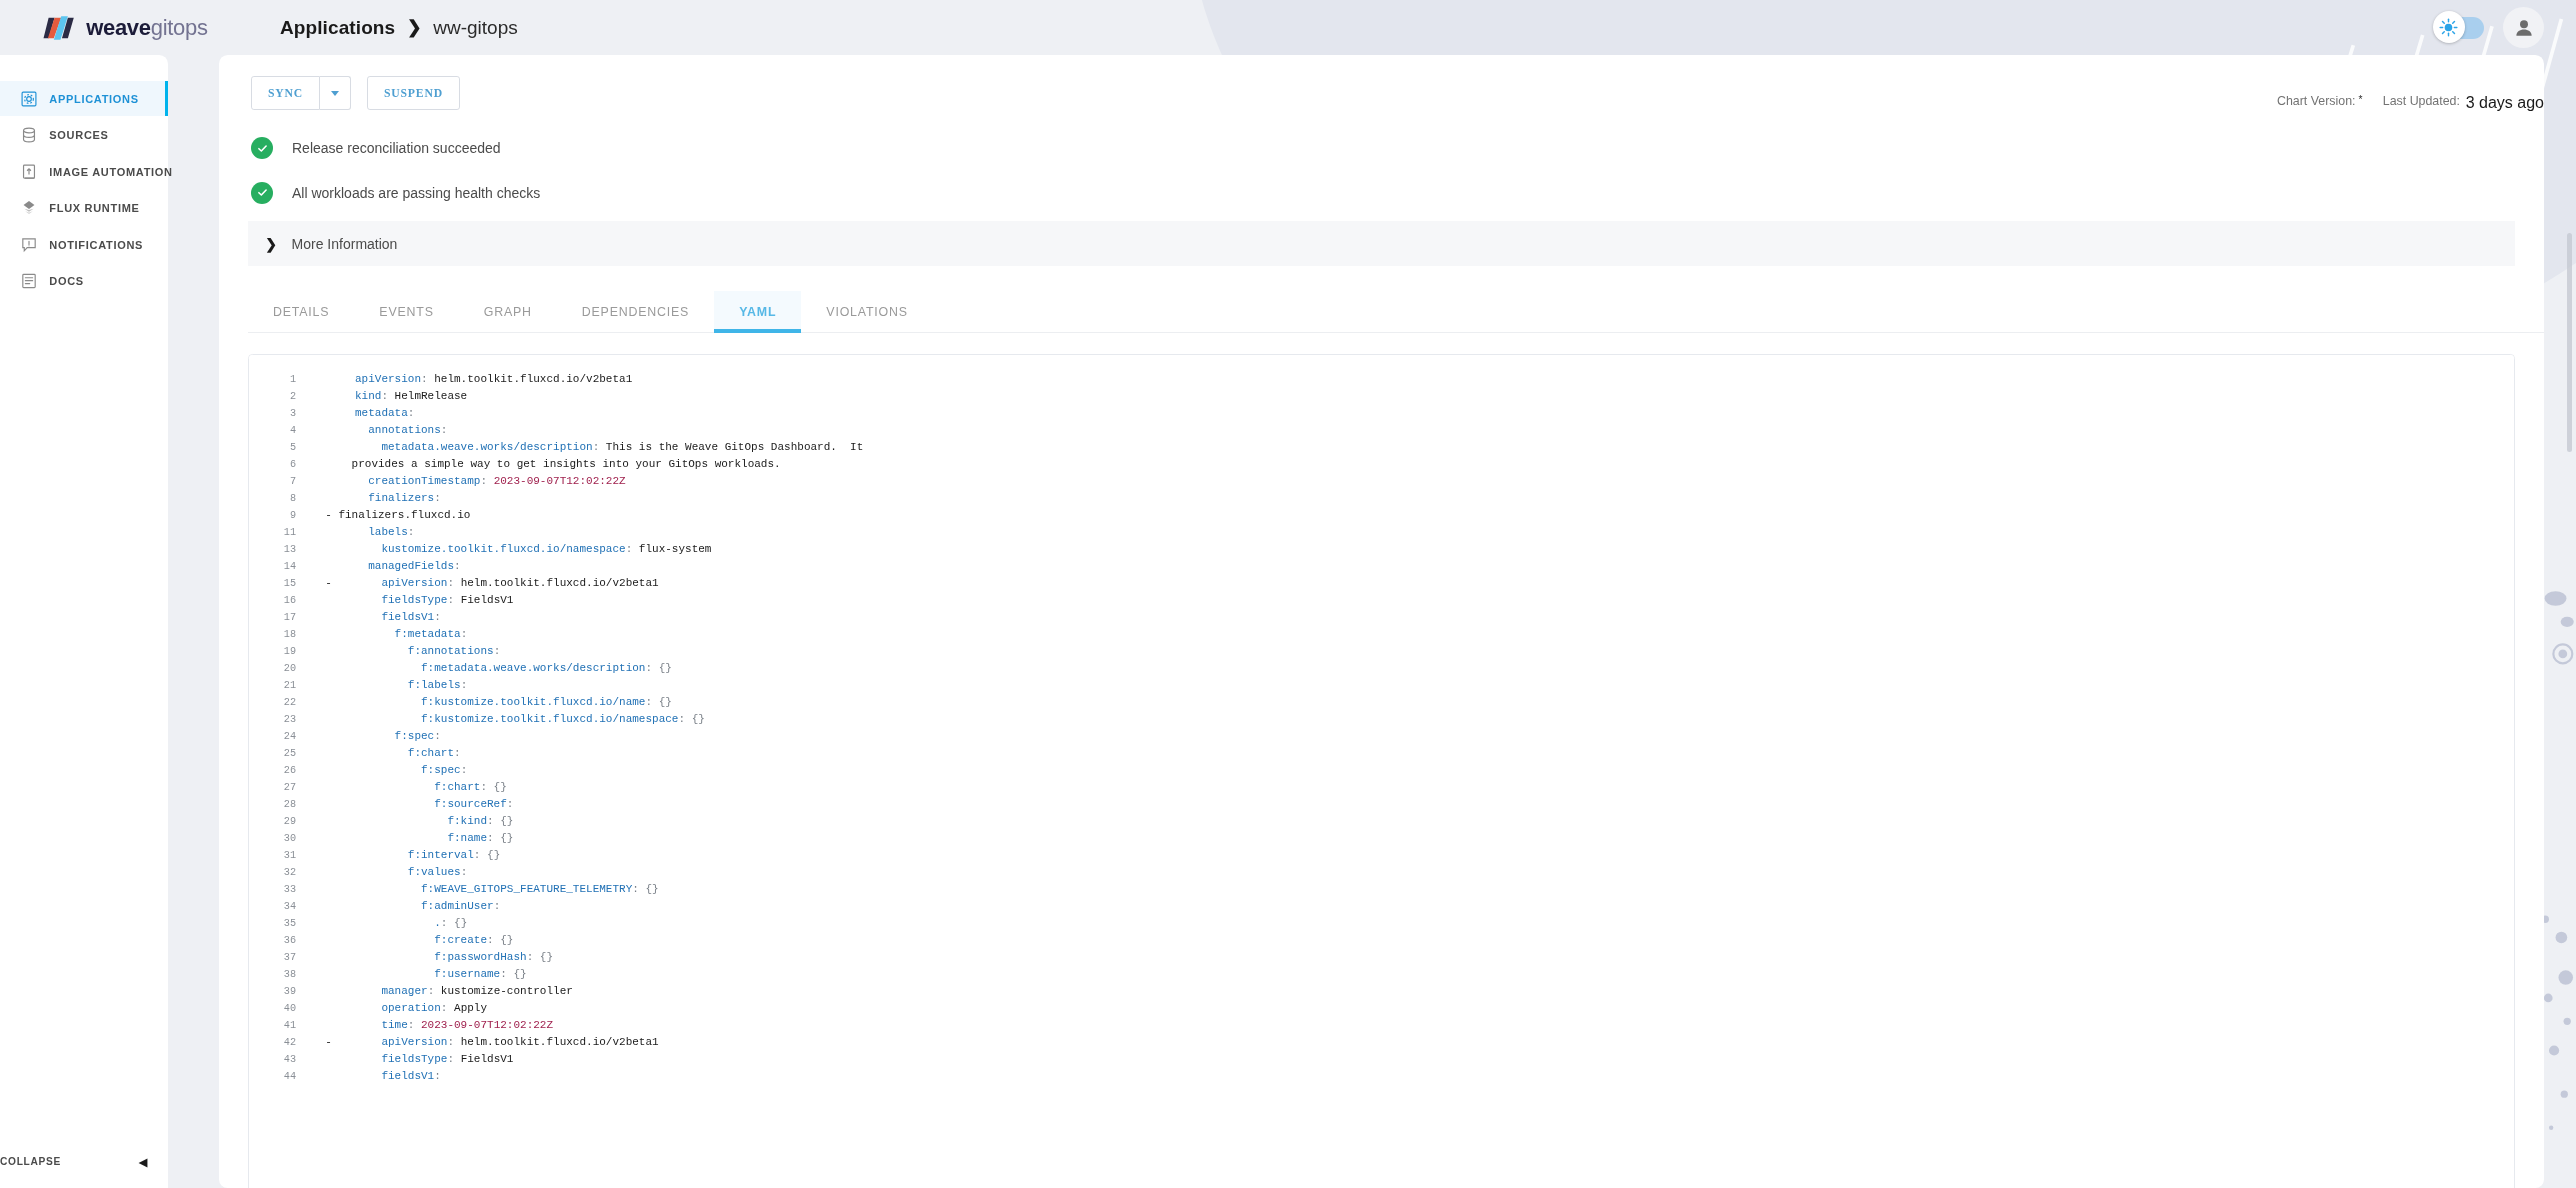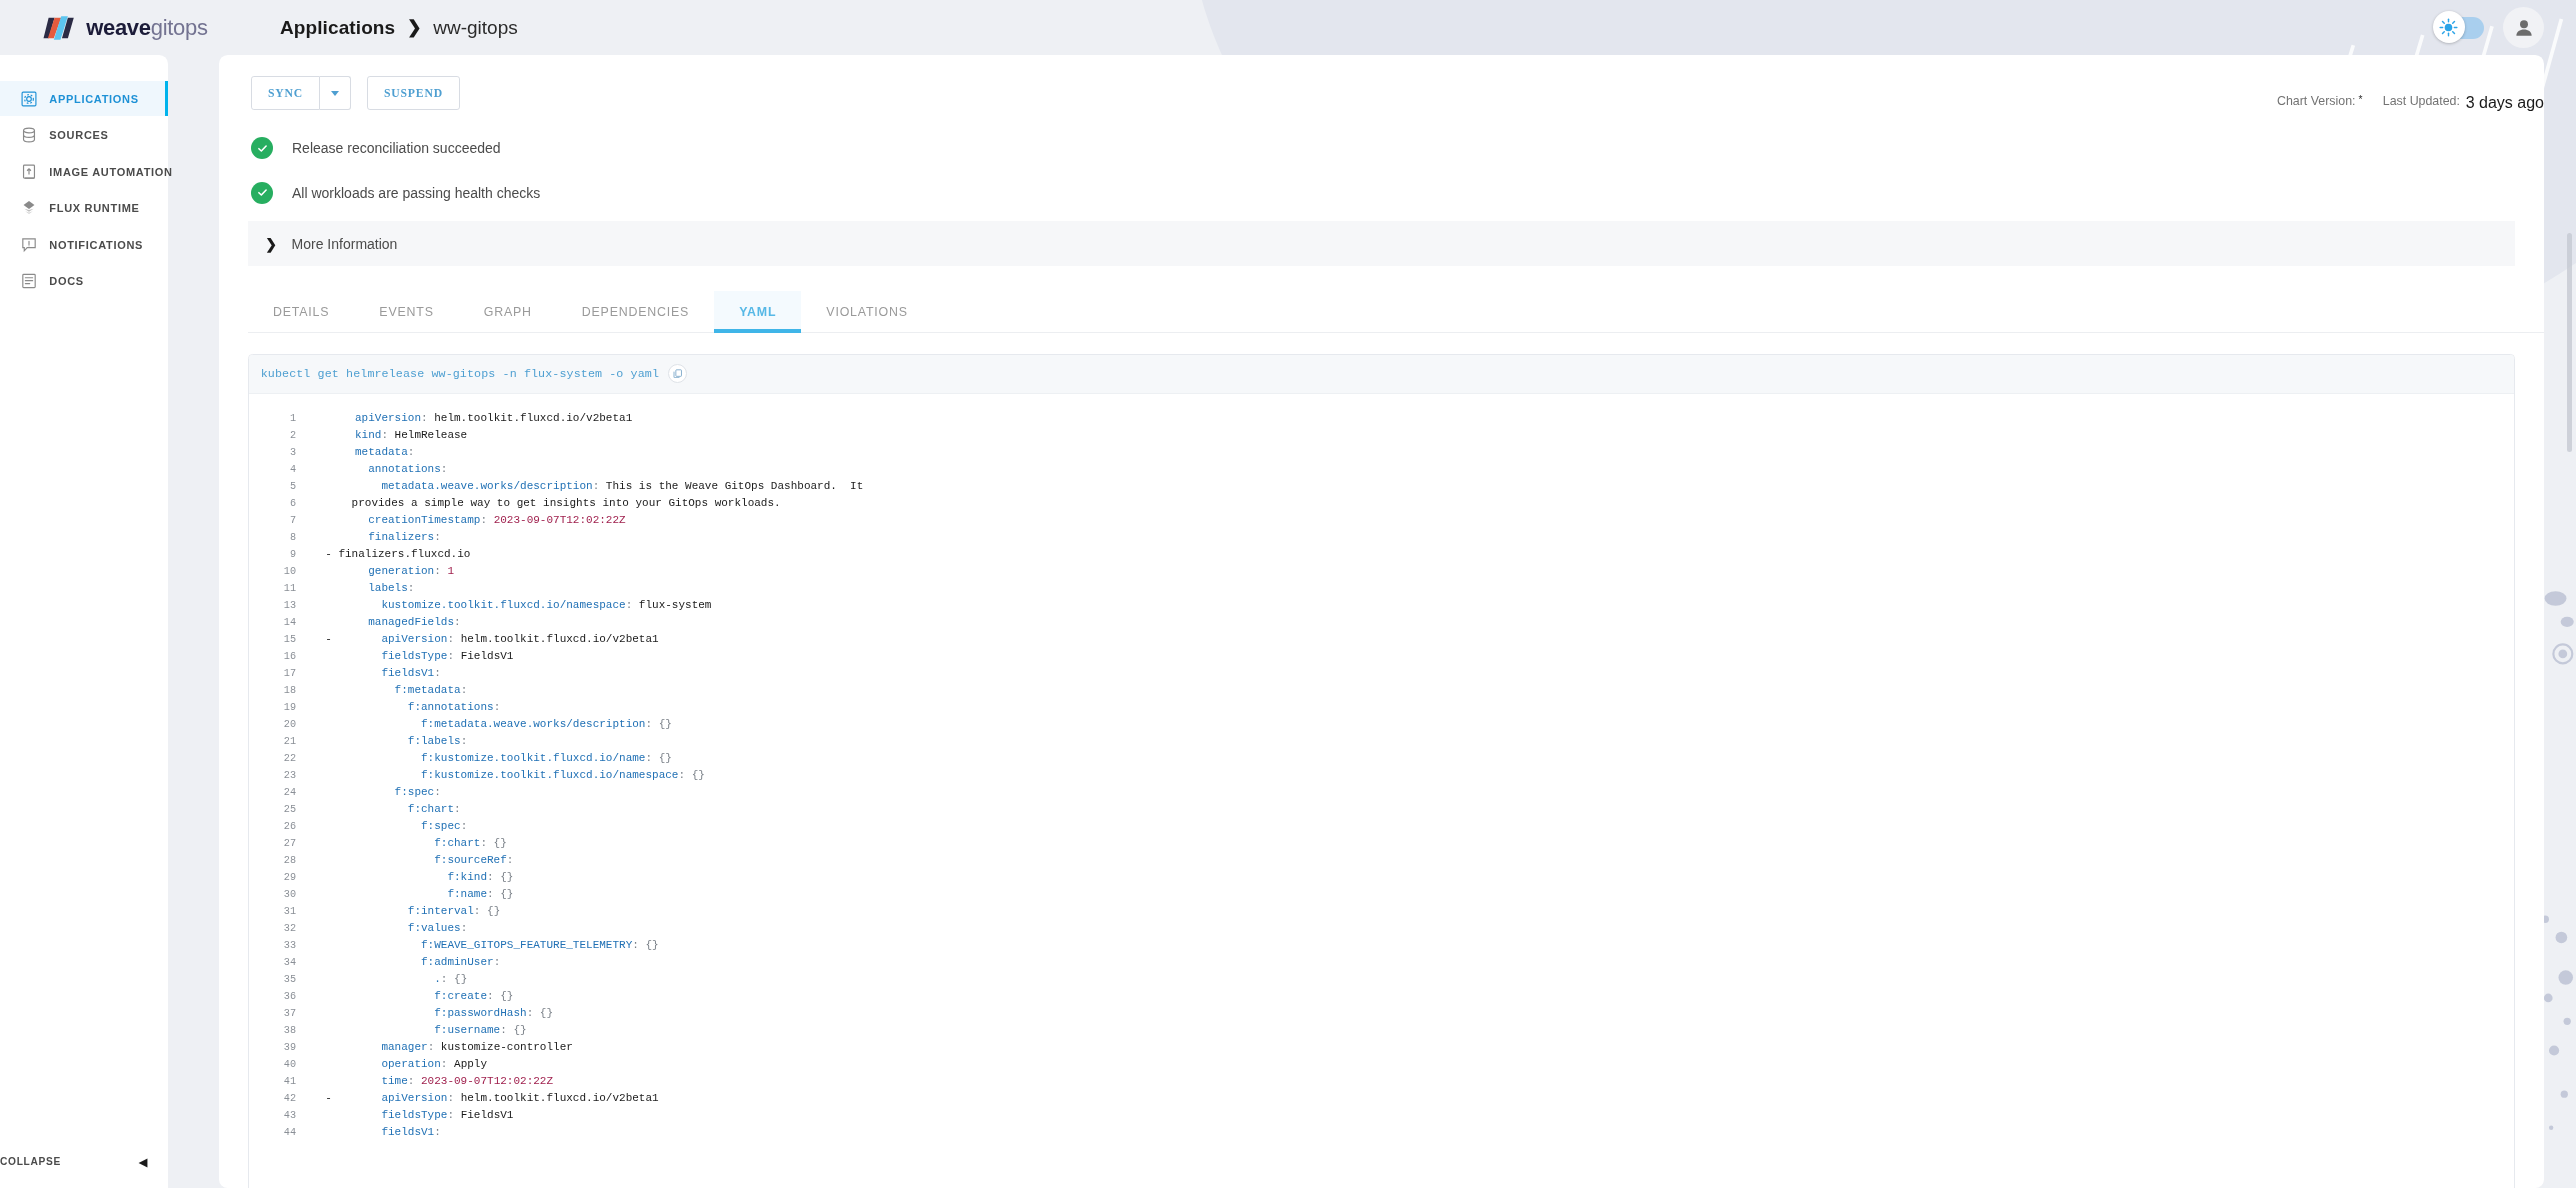--- a/index.html
+++ b/index.html
@@ -377,29 +377,20 @@
     <div class="tabs">
       <div class="tab">DETAILS</div>
       <div class="tab">EVENTS</div>
       <div class="tab">GRAPH</div>
       <div class="tab">DEPENDENCIES</div>
       <div class="tab active">YAML</div>
       <div class="tab">VIOLATIONS</div>
     </div>
 
     <div class="yaml-card">
-      <div class="cmd-bar">
-        <span class="cmd-text">kubectl get helmrelease ww-gitops -n flux-system -o yaml</span>
-        <span class="cmd-copy">
-          <svg width="9.5" height="9.5" viewBox="0 0 14 14" fill="none" stroke="#6f9fc4" stroke-width="1.2">
-            <rect x="4.2" y="1.2" width="8.3" height="9.6" rx="1"></rect>
-            <path d="M9.6 12.8H2.4a.9.9 0 0 1-.9-.9V3.9"></path>
-          </svg>
-        </span>
-      </div>
       <div class="yaml-body">
           <div class="yline">
             <span class="lno">1</span>
             <span class="lcode"><span class="k">apiVersion</span><span class="p">: </span><span class="s">helm.toolkit.fluxcd.io/v2beta1</span></span>
           </div>
           <div class="yline">
             <span class="lno">2</span>
             <span class="lcode"><span class="k">kind</span><span class="p">: </span><span class="s">HelmRelease</span></span>
           </div>
           <div class="yline">
@@ -424,24 +415,20 @@
           </div>
           <div class="yline">
             <span class="lno">8</span>
             <span class="lcode"><span class="k">  finalizers</span><span class="p">:</span></span>
           </div>
           <div class="yline">
             <span class="lno">9</span>
             <span class="lcode"><span class="d">  - </span><span class="s">finalizers.fluxcd.io</span></span>
           </div>
           <div class="yline">
-            <span class="lno">10</span>
-            <span class="lcode"><span class="k">  generation</span><span class="p">: </span><span class="t">1</span></span>
-          </div>
-          <div class="yline">
             <span class="lno">11</span>
             <span class="lcode"><span class="k">  labels</span><span class="p">:</span></span>
           </div>
           <div class="yline">
             <span class="lno">13</span>
             <span class="lcode"><span class="k">    kustomize.toolkit.fluxcd.io/namespace</span><span class="p">: </span><span class="s">flux-system</span></span>
           </div>
           <div class="yline">
             <span class="lno">14</span>
             <span class="lcode"><span class="k">  managedFields</span><span class="p">:</span></span>

